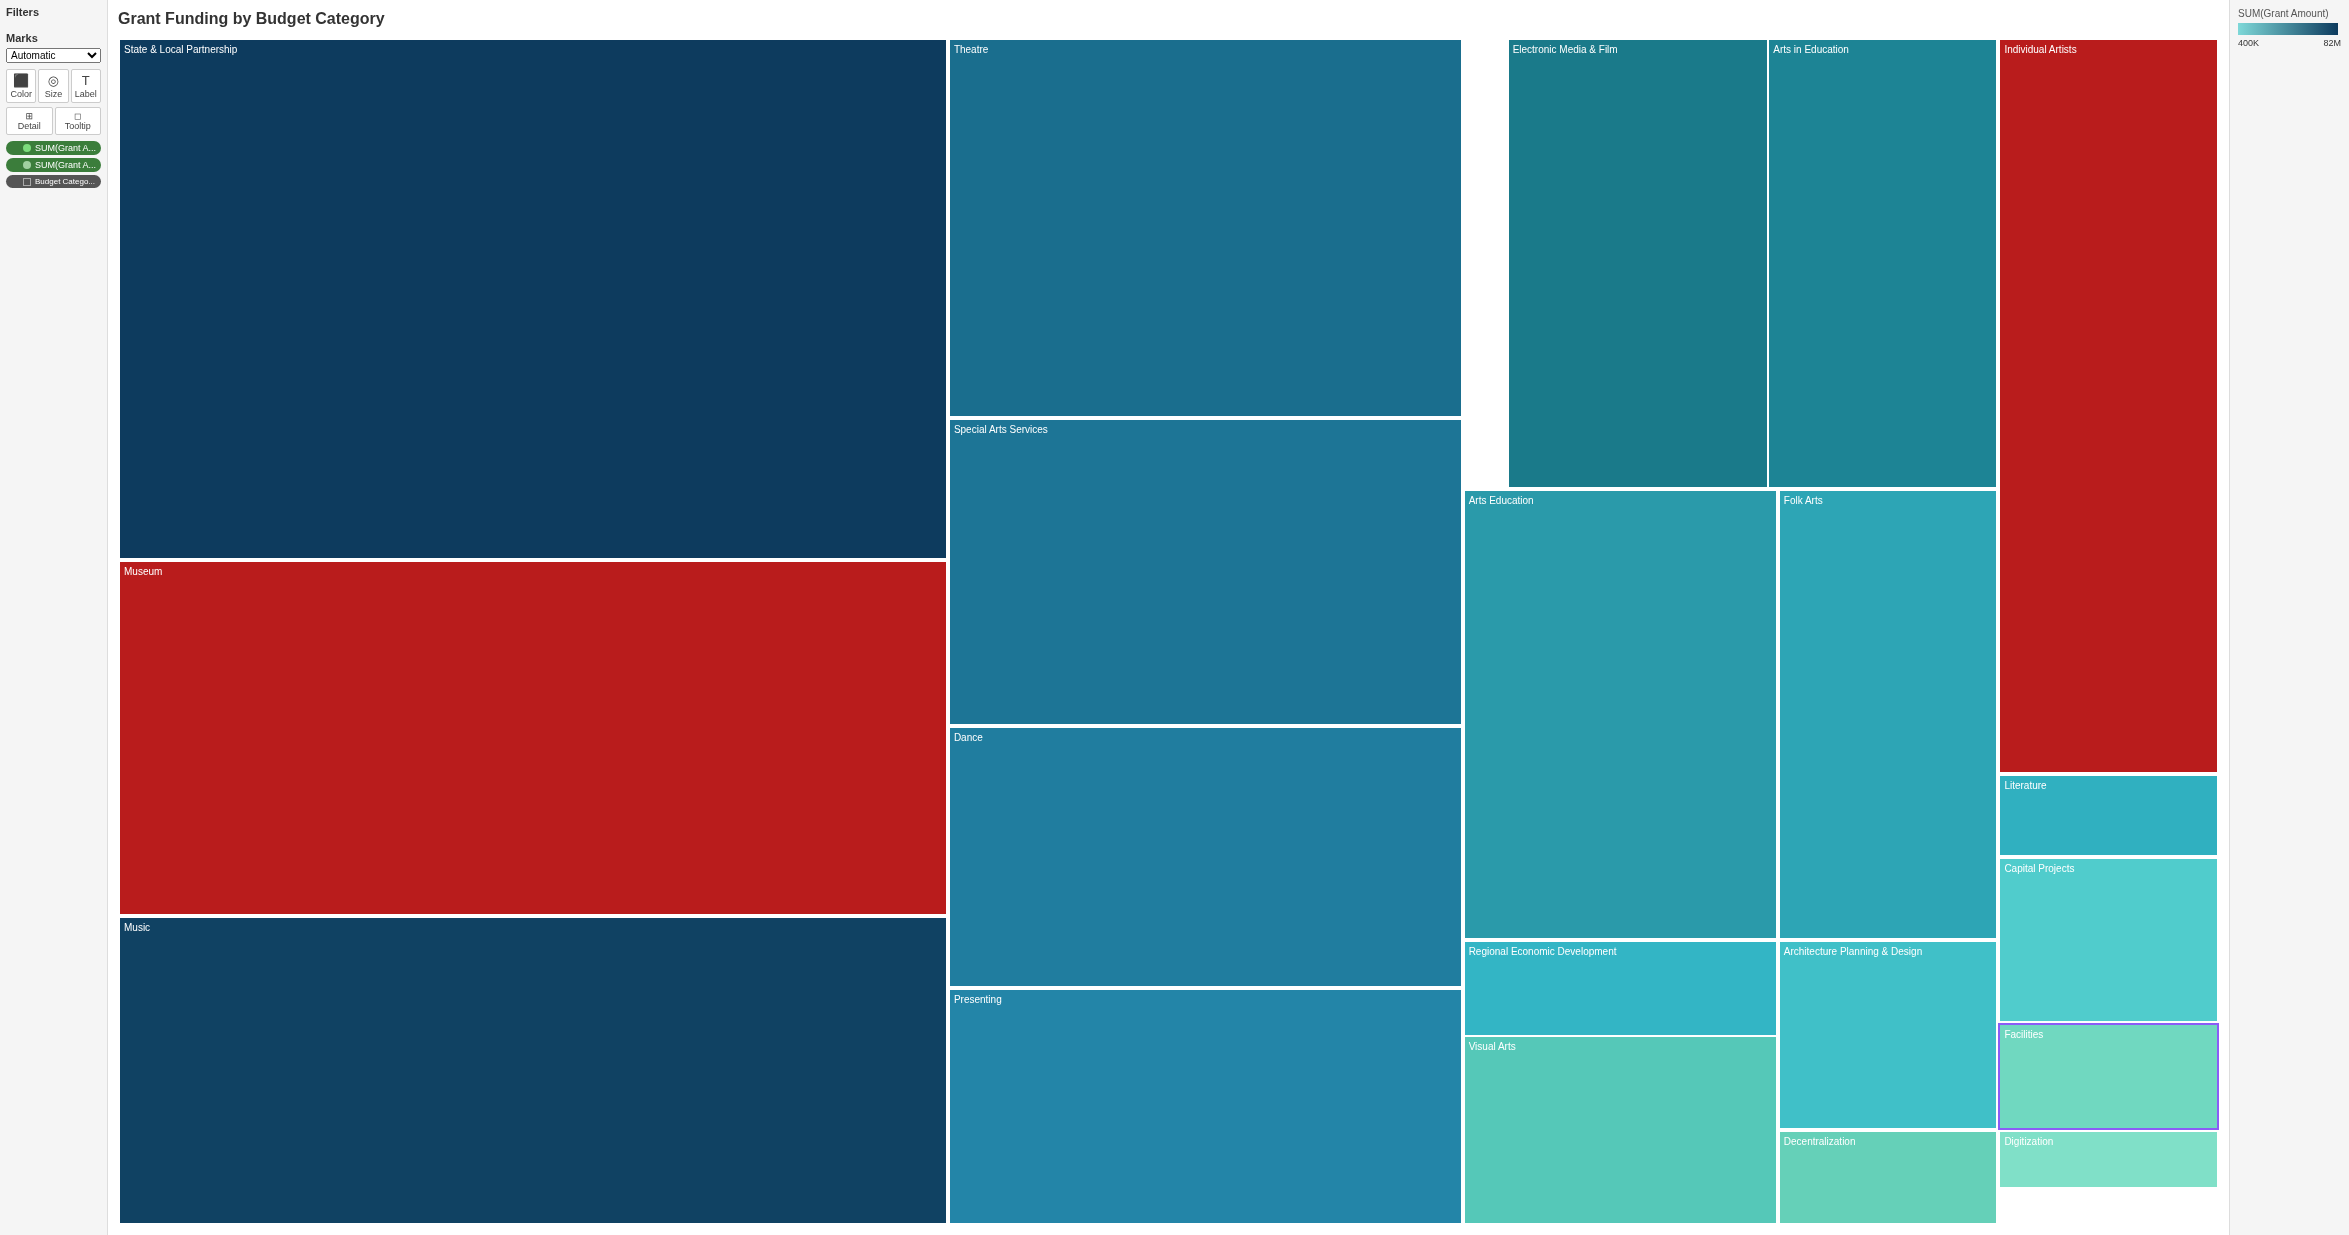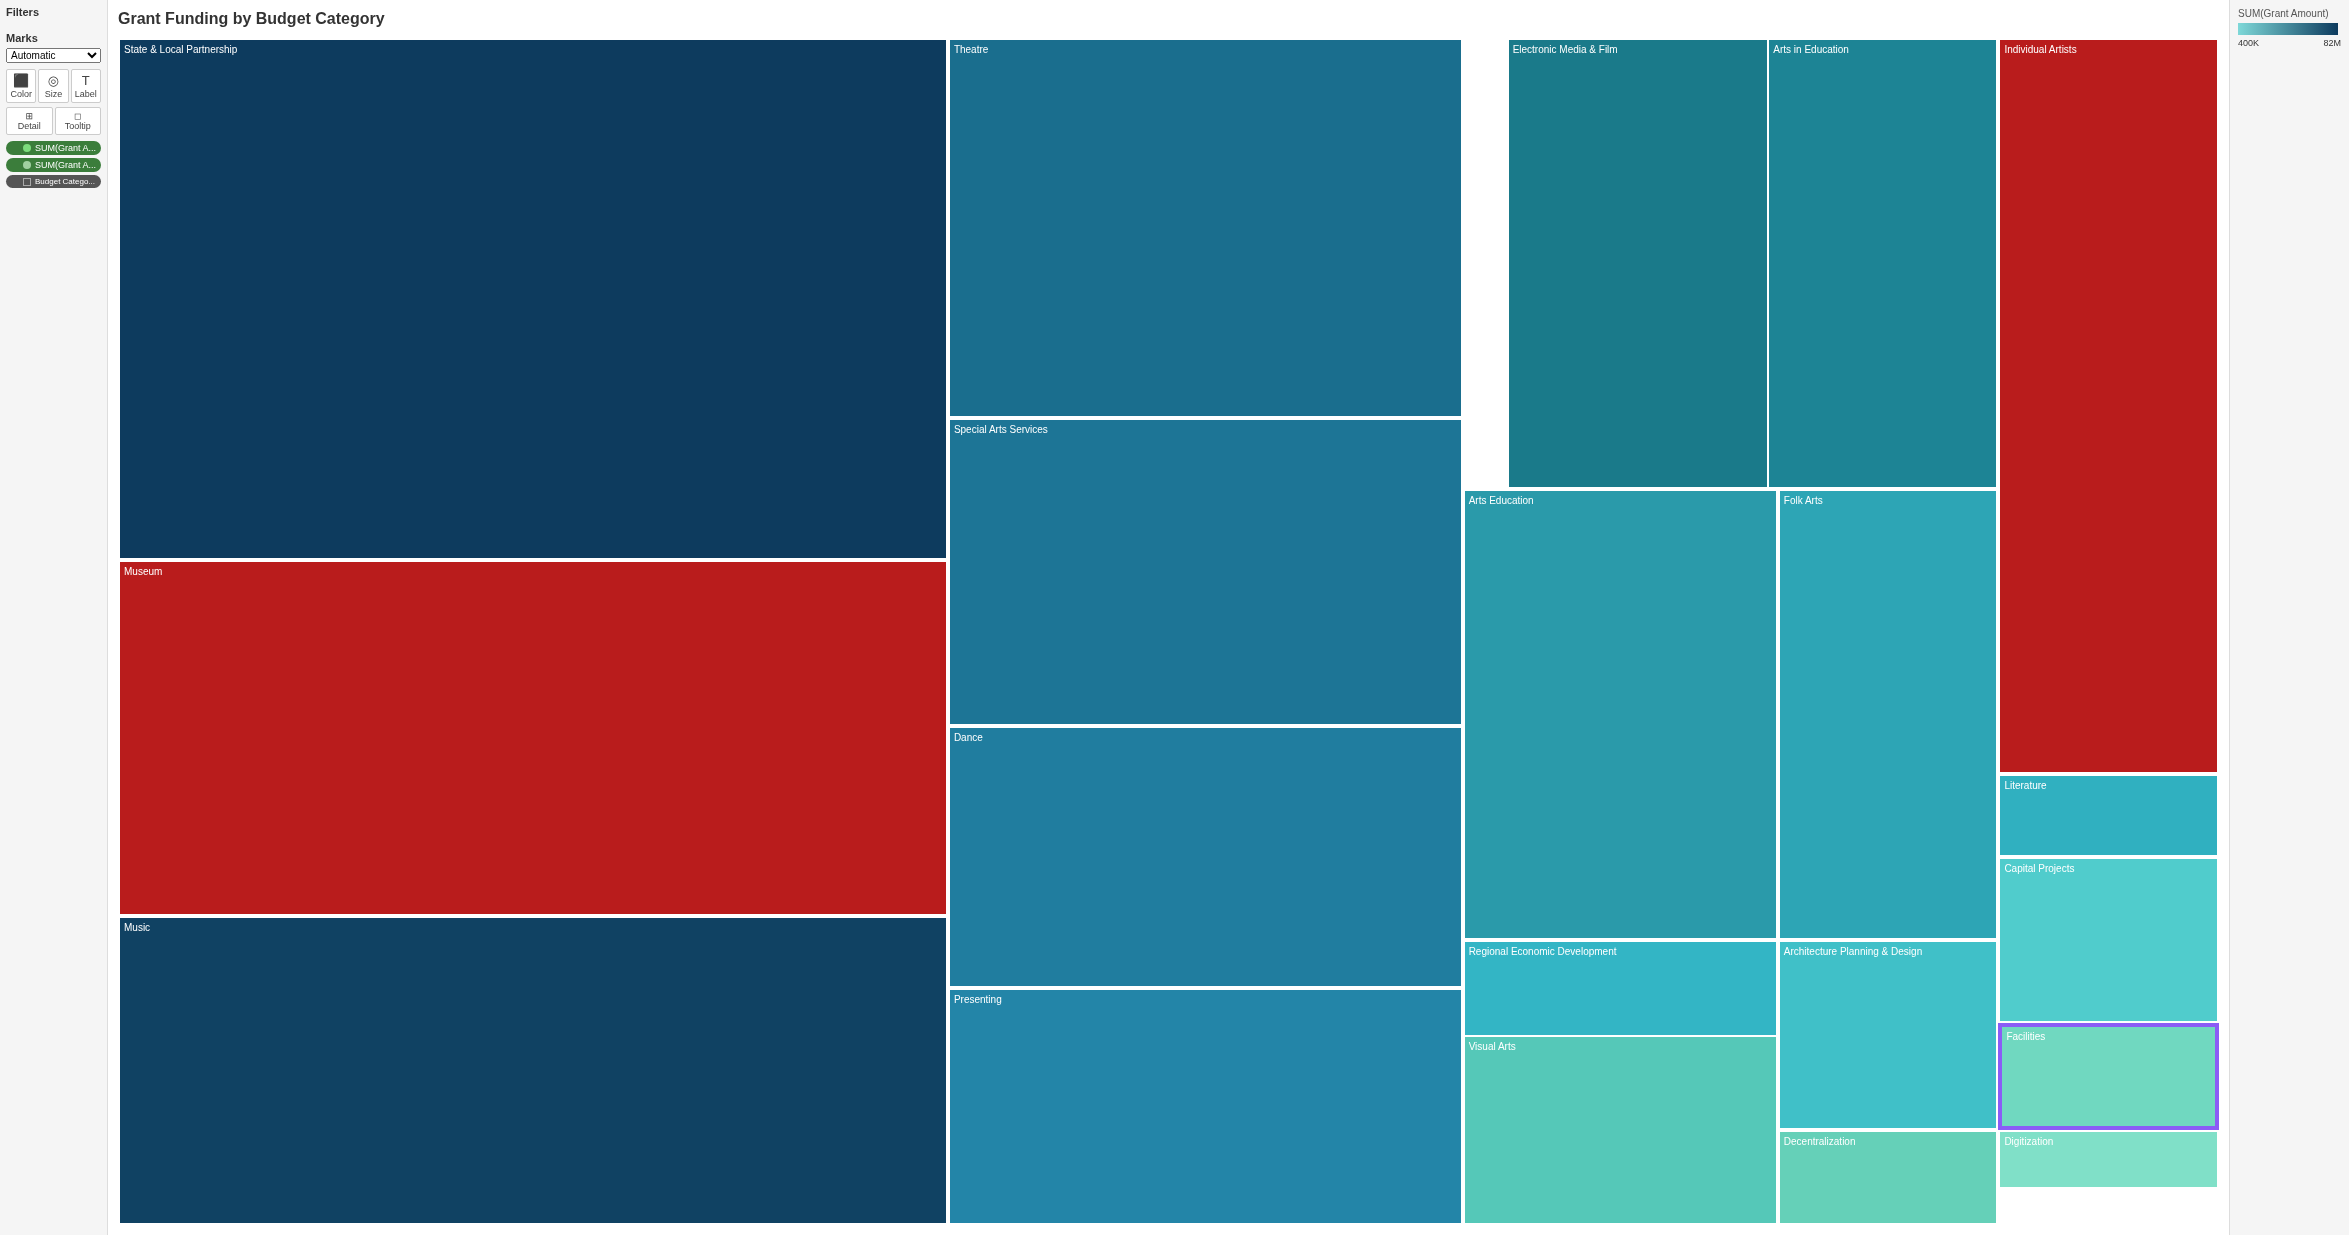--- a/index.html
+++ b/index.html
@@ -275,21 +275,21 @@
       </div>
       <div class="treemap-cell" style="position: absolute; left: 1880.39px; top: 819.03px; width: 220.605px; height: 166.18px; background: rgb(80, 204, 204); border: 2px solid white; overflow: hidden; cursor: pointer;">
         <div class="treemap-label">Capital Projects</div>
       </div>
       <div class="treemap-cell" style="position: absolute; left: 1344.64px; top: 997.08px; width: 315.15px; height: 189.92px; background: rgb(85, 200, 184); border: 2px solid white; overflow: hidden; cursor: pointer;">
         <div class="treemap-label">Visual Arts</div>
       </div>
       <div class="treemap-cell" style="position: absolute; left: 1659.79px; top: 1092.04px; width: 220.605px; height: 94.96px; background: rgb(101, 208, 184); border: 2px solid white; overflow: hidden; cursor: pointer;">
         <div class="treemap-label">Decentralization</div>
       </div>
-      <div class="treemap-cell" style="position: absolute; left: 1880.39px; top: 985.21px; width: 220.605px; height: 106.83px; background: rgb(112, 216, 192); border: 4px solid #8b5cf6; overflow: hidden; cursor: pointer;">
+      <div class="treemap-cell" style="position: absolute; left: 1880.39px; top: 985.21px; width: 220.605px; height: 106.83px; background: rgb(112, 216, 192); border: 2px solid #8b5cf6; overflow: hidden; cursor: pointer;">
         <div class="treemap-label">Facilities</div>
       </div>
       <div class="treemap-cell" style="position: absolute; left: 1880.39px; top: 1092.04px; width: 220.605px; height: 59.35px; background: rgb(128, 224, 200); border: 2px solid white; overflow: hidden; cursor: pointer;">
         <div class="treemap-label">Digitization</div>
       </div>
     </div>
 </div>
 
 <div class="right-panel">
   <div class="legend-title">SUM(Grant Amount)</div>

